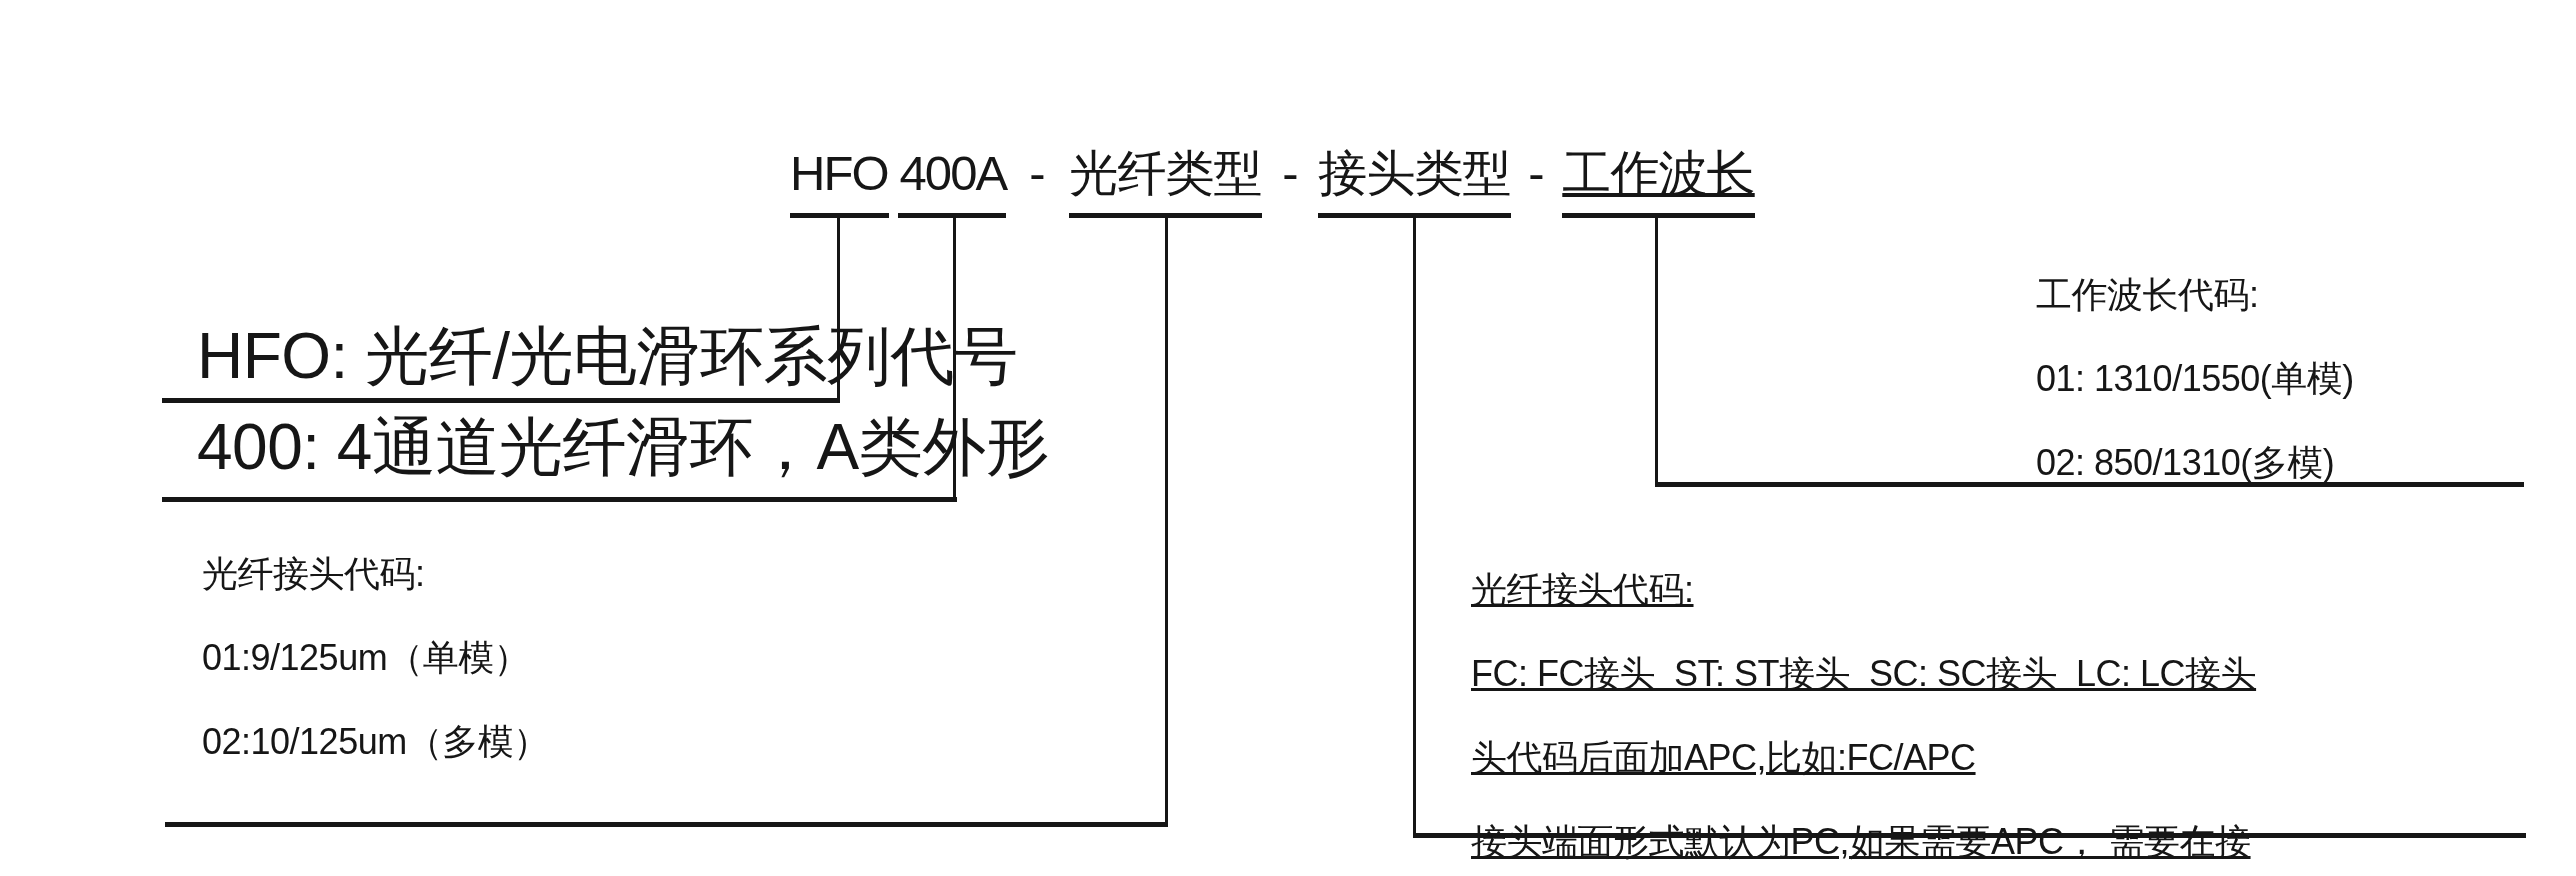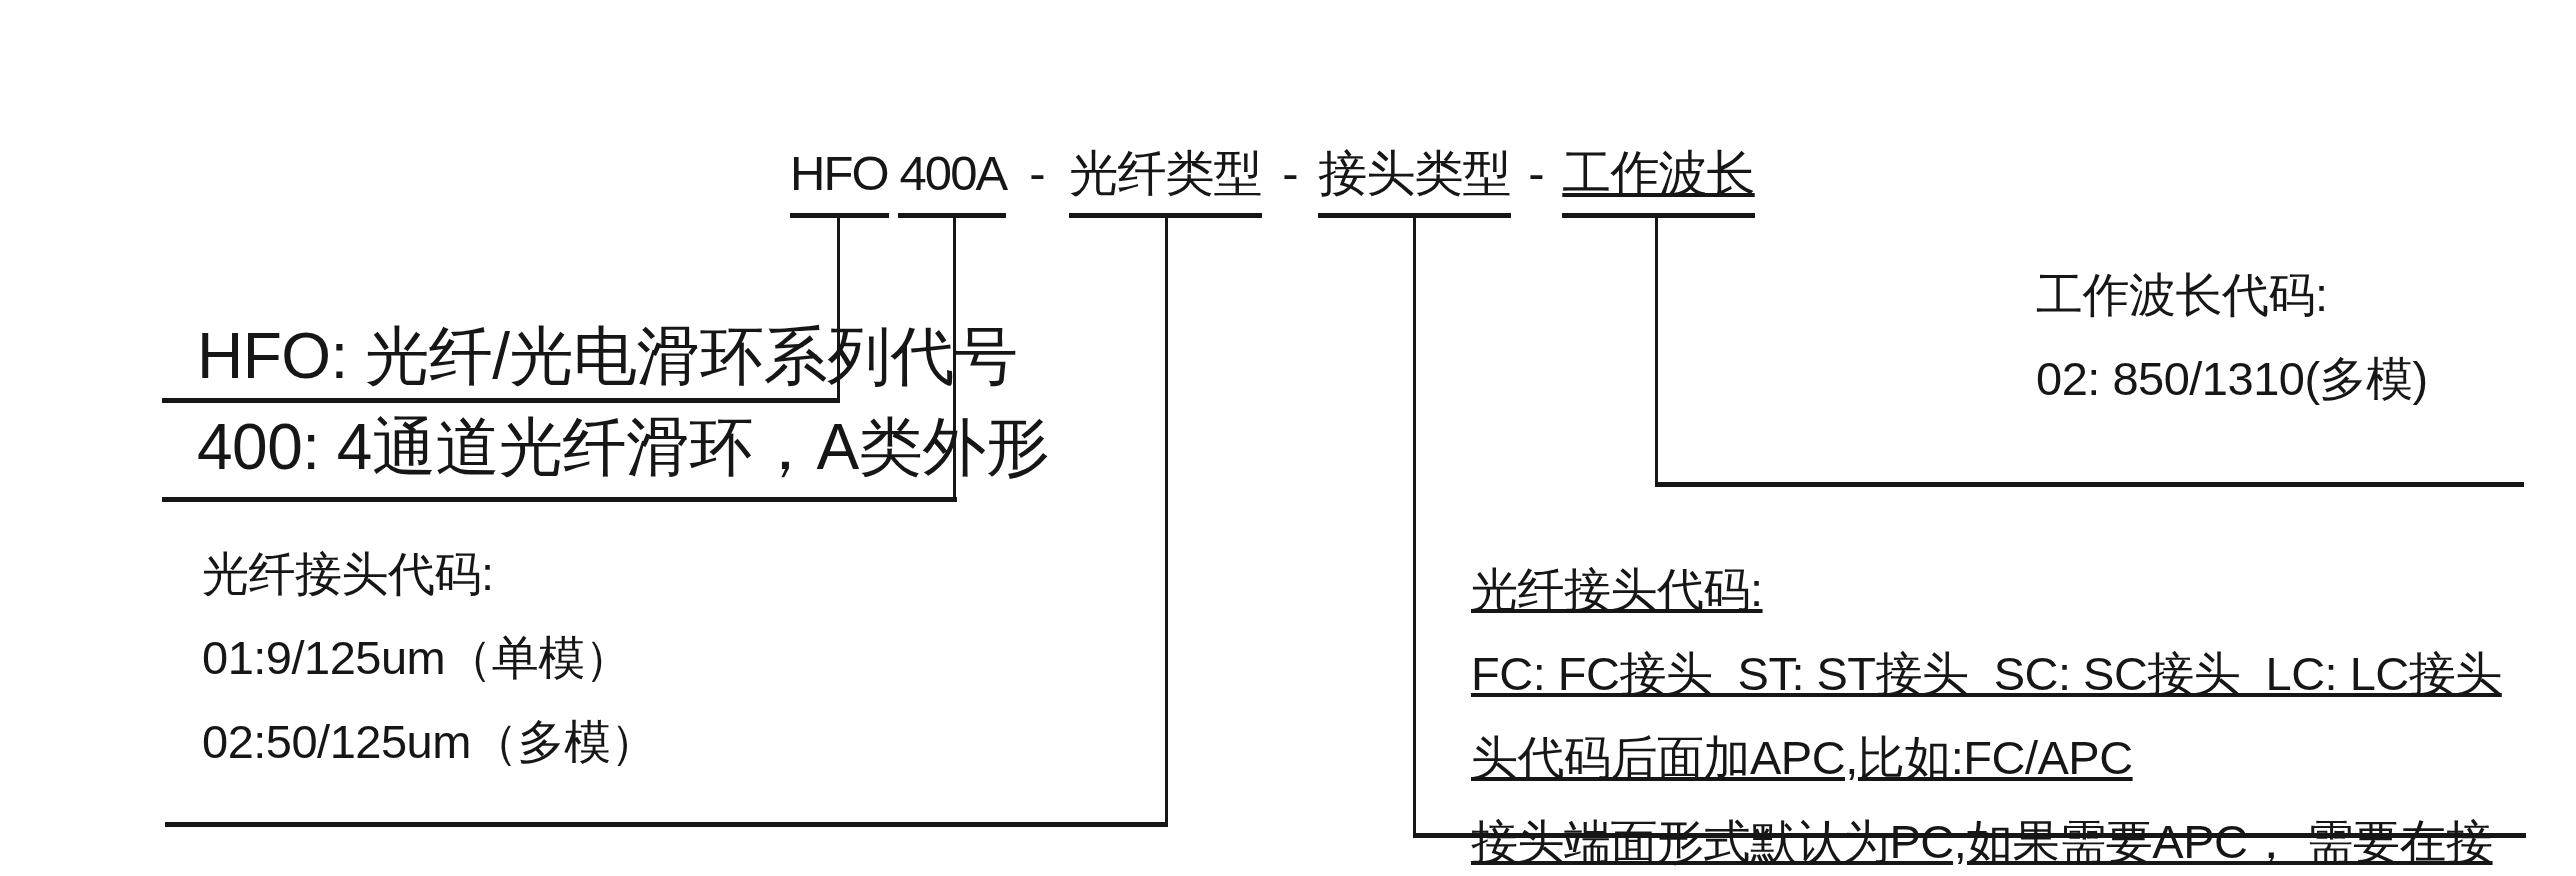--- a/index.html
+++ b/index.html
@@ -21,21 +21,21 @@
   
   .uline { position:absolute; top:165px; height:4.7px; background:var(--ink); }
   
   .vline { position:absolute; width:2.8px; background:var(--ink); }
   .hline { position:absolute; height:4.7px; background:var(--ink); }
   
   .note {
     position:absolute; font-size:64px; line-height:72px;
     white-space:pre; letter-spacing:-0.5px;
   }
-  .legend { position:absolute; font-size:47px; letter-spacing:-0.5px; }
+  .legend { position:absolute; font-size:36px; letter-spacing:-0.5px; }
   .legend .line { line-height:72px; white-space:pre; }
 </style>
 </head>
 <body>
 
 <div class="canvas">
 
   <span class="title-seg" style="left:742px;width:216px;letter-spacing:-1.9px;">HFO 400A</span>
   <span class="title-seg" style="left:970px;width:38px;">-</span>
   <span class="title-seg" style="left:1021px;width:193px;">光纤类型</span>
@@ -61,29 +61,30 @@
   <div class="hline" style="left:117px;top:774px;width:1003px;"></div>
   <div class="hline" style="left:1365px;top:785px;width:1113px;"></div>
   <div class="hline" style="left:1607px;top:434px;width:869px;"></div>
 
   <div class="note" style="left:149px;top:272px;">HFO: 光纤/光电滑环系列代号</div>
   <div class="note" style="left:149px;top:363px;">400: 4通道光纤滑环，A类外形</div>
 
   <div class="legend" style="left:142px;top:478px;">
     <div class="line">光纤接头代码:</div>
     <div class="line">01:9/125um（单模）</div>
-    <div class="line">02:50/125um（多模）</div>
+    <div class="line">02:10/125um（多模）</div>
   </div>
 
   <div class="legend" style="left:1411px;top:494px;text-decoration:underline;">
     <div class="line">光纤接头代码:</div>
     <div class="line">FC: FC接头  ST: ST接头  SC: SC接头  LC: LC接头</div>
     <div class="line">头代码后面加APC,比如:FC/APC</div>
     <div class="line">接头端面形式默认为PC,如果需要APC， 需要在接</div>
   </div>
 
   <div class="legend" style="left:1976px;top:199px;">
     <div class="line">工作波长代码:</div>
+    <div class="line">01: 1310/1550(单模)</div>
     <div class="line">02: 850/1310(多模)</div>
   </div>
 
 </div>
 
 
 </body></html>

